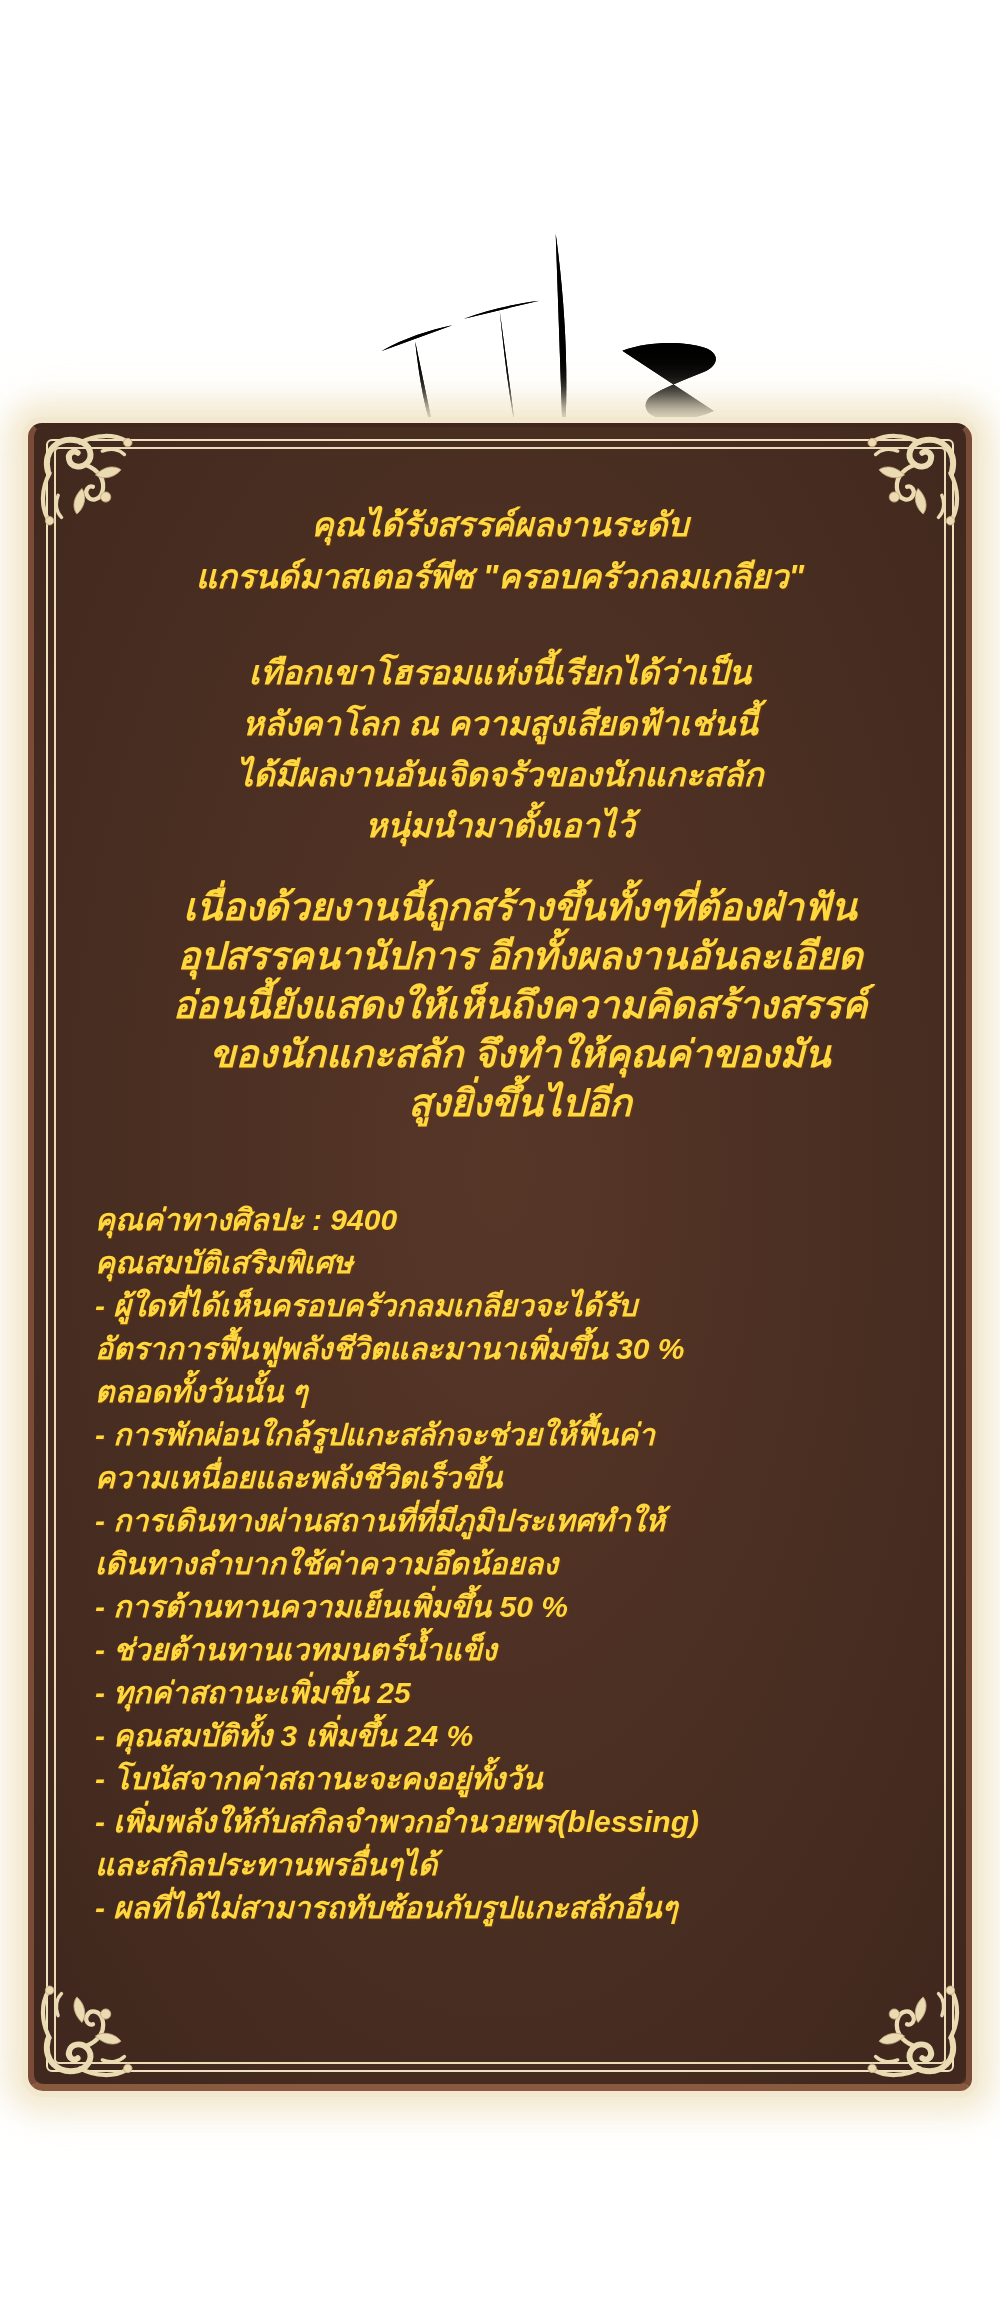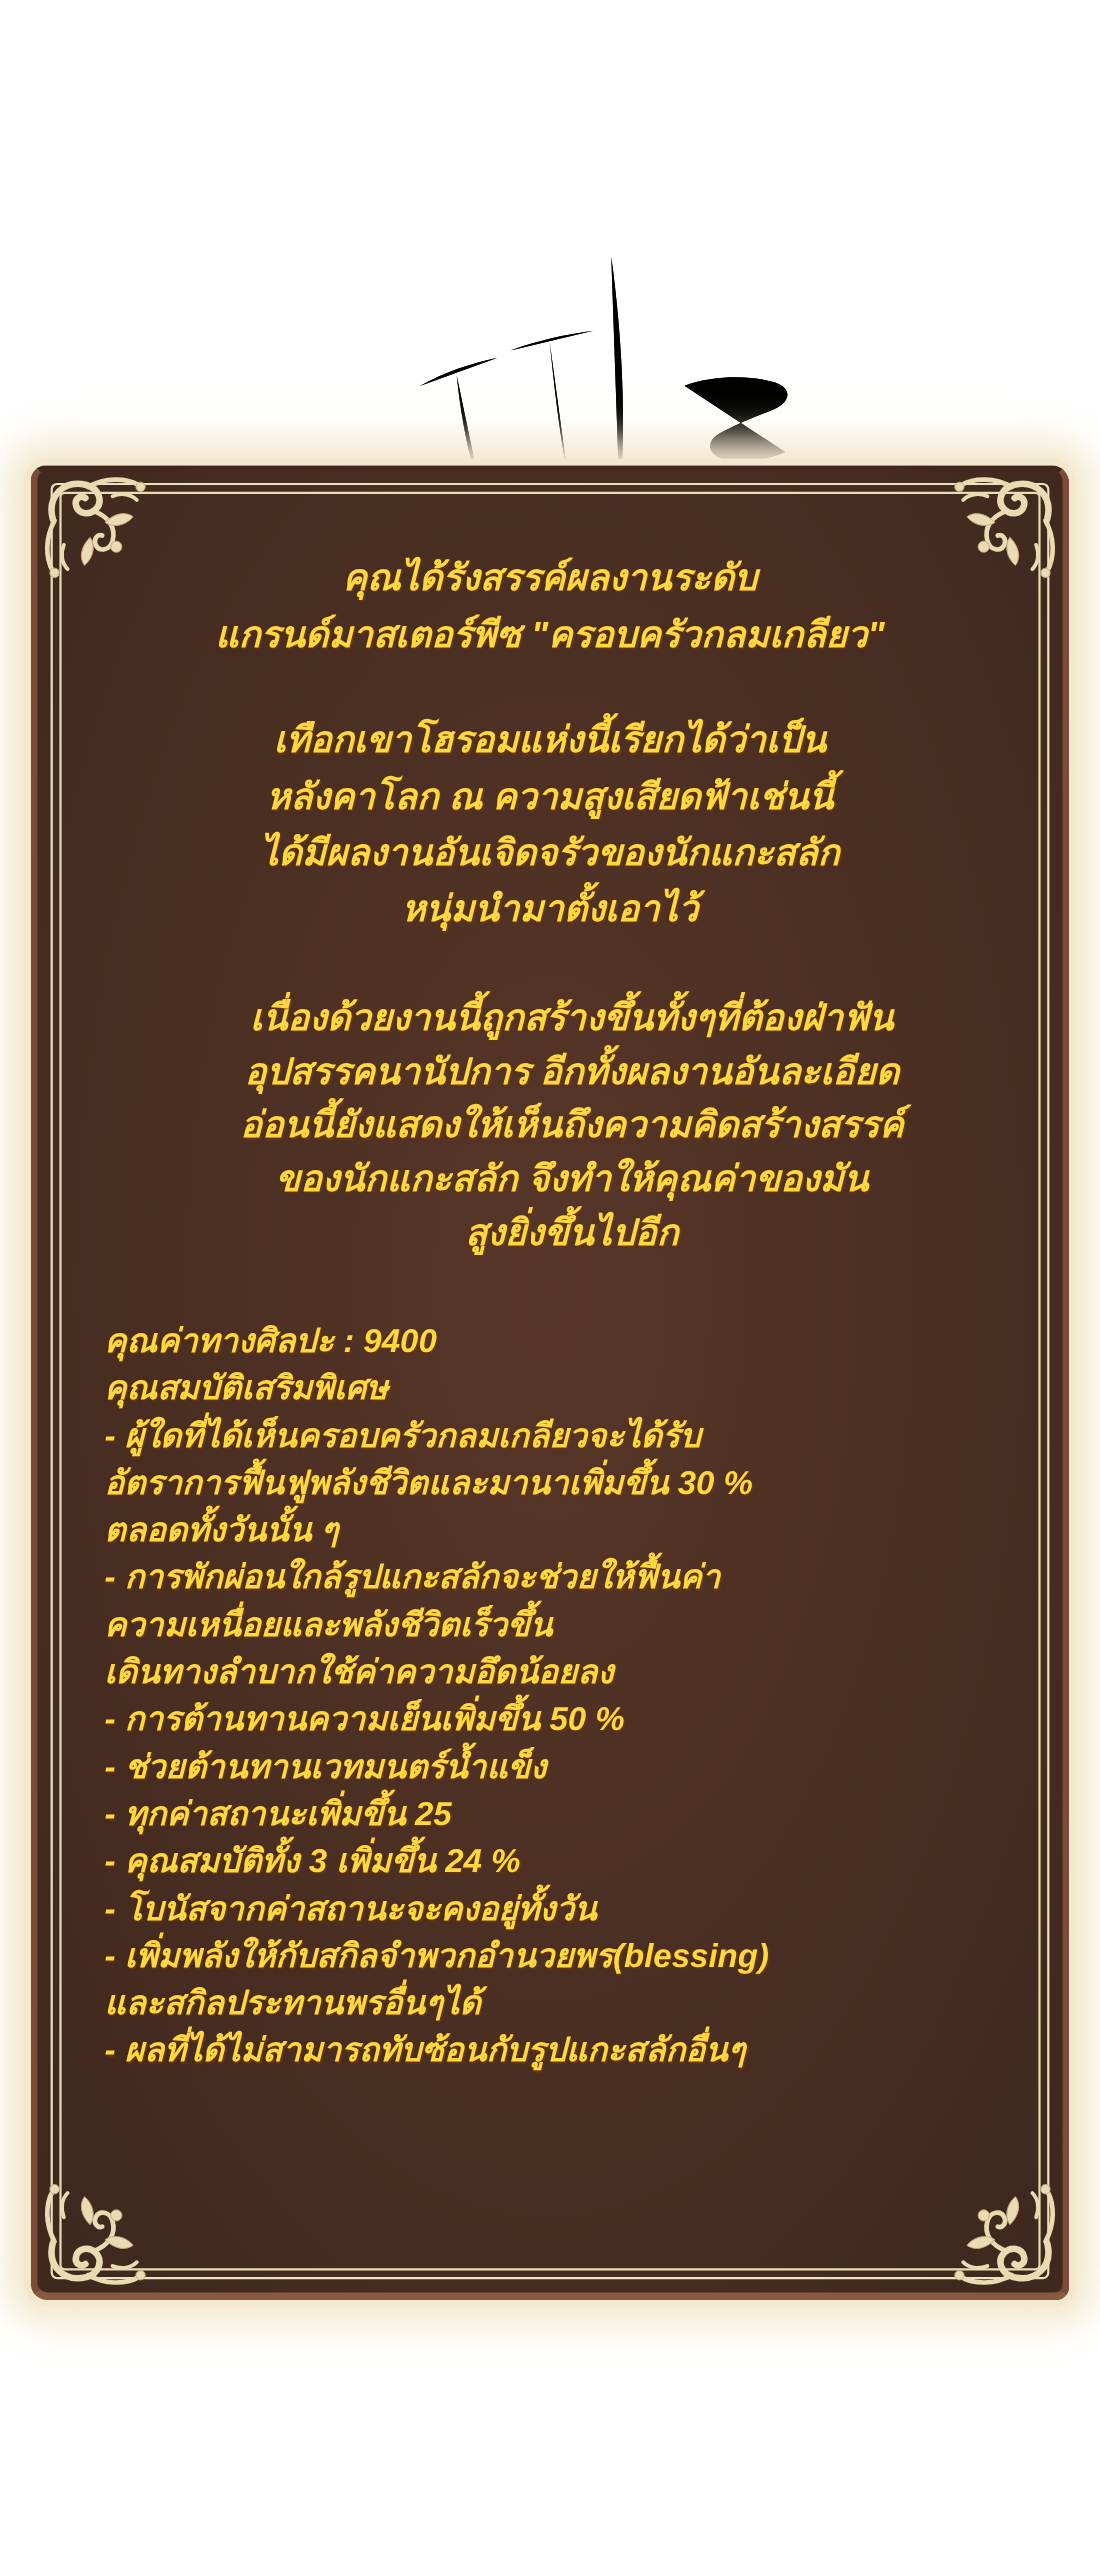--- a/index.html
+++ b/index.html
@@ -27,21 +27,21 @@
   .orn.tr{right:2px;top:2px;transform:scaleX(-1);}
   .orn.bl{left:2px;bottom:2px;transform:scaleY(-1);}
   .orn.br{right:2px;bottom:2px;transform:scale(-1,-1);}
 
   
   .gold{color:#ffd840;font-weight:bold;font-style:italic;
     text-shadow:0 1px 1px rgba(100,50,10,.75), 1px 1px 2px rgba(140,75,15,.5);}
   .center-block{position:absolute;left:20px;right:20px;text-align:center;}
   .hdr{top:72px;font-size:33px;line-height:52px;}
   .para1{top:220px;font-size:33px;line-height:51px;}
-  .para2{top:473px;font-size:33px;line-height:49px;padding-left:40px;}
+  .para2{top:456px;font-size:38px;line-height:49px;padding-left:40px;}
   .stats{position:absolute;left:61px;right:28px;top:771px;text-align:left;font-size:30px;line-height:43px;}
   .footer-line{top:1556px;font-size:29px;line-height:42px;}
 </style>
 </head>
 <body>
 
 <svg width="0" height="0" style="position:absolute">
   <defs>
     <g id="orn-def">
       <g fill="none" stroke="#eadbb2" stroke-linecap="round">
@@ -129,20 +129,21 @@
     </div>
 
     <div class="stats gold">
       <div>คุณค่าทางศิลปะ : 9400</div>
       <div>คุณสมบัติเสริมพิเศษ</div>
       <div>- ผู้ใดที่ได้เห็นครอบครัวกลมเกลียวจะได้รับ</div>
       <div>อัตราการฟื้นฟูพลังชีวิตและมานาเพิ่มขึ้น 30 %</div>
       <div>ตลอดทั้งวันนั้น ๆ</div>
       <div>- การพักผ่อนใกล้รูปแกะสลักจะช่วยให้ฟื้นค่า</div>
       <div>ความเหนื่อยและพลังชีวิตเร็วขึ้น</div>
+      <div>- การเดินทางผ่านสถานที่ที่มีภูมิประเทศทำให้</div>
       <div>เดินทางลำบากใช้ค่าความอึดน้อยลง</div>
       <div>- การต้านทานความเย็นเพิ่มขึ้น 50 %</div>
       <div>- ช่วยต้านทานเวทมนตร์น้ำแข็ง</div>
       <div>- ทุกค่าสถานะเพิ่มขึ้น 25</div>
       <div>- คุณสมบัติทั้ง 3 เพิ่มขึ้น 24 %</div>
       <div>- โบนัสจากค่าสถานะจะคงอยู่ทั้งวัน</div>
       <div>- เพิ่มพลังให้กับสกิลจำพวกอำนวยพร(blessing)</div>
       <div>และสกิลประทานพรอื่นๆได้</div>
       <div>- ผลที่ได้ไม่สามารถทับซ้อนกับรูปแกะสลักอื่นๆ</div>
     </div>

